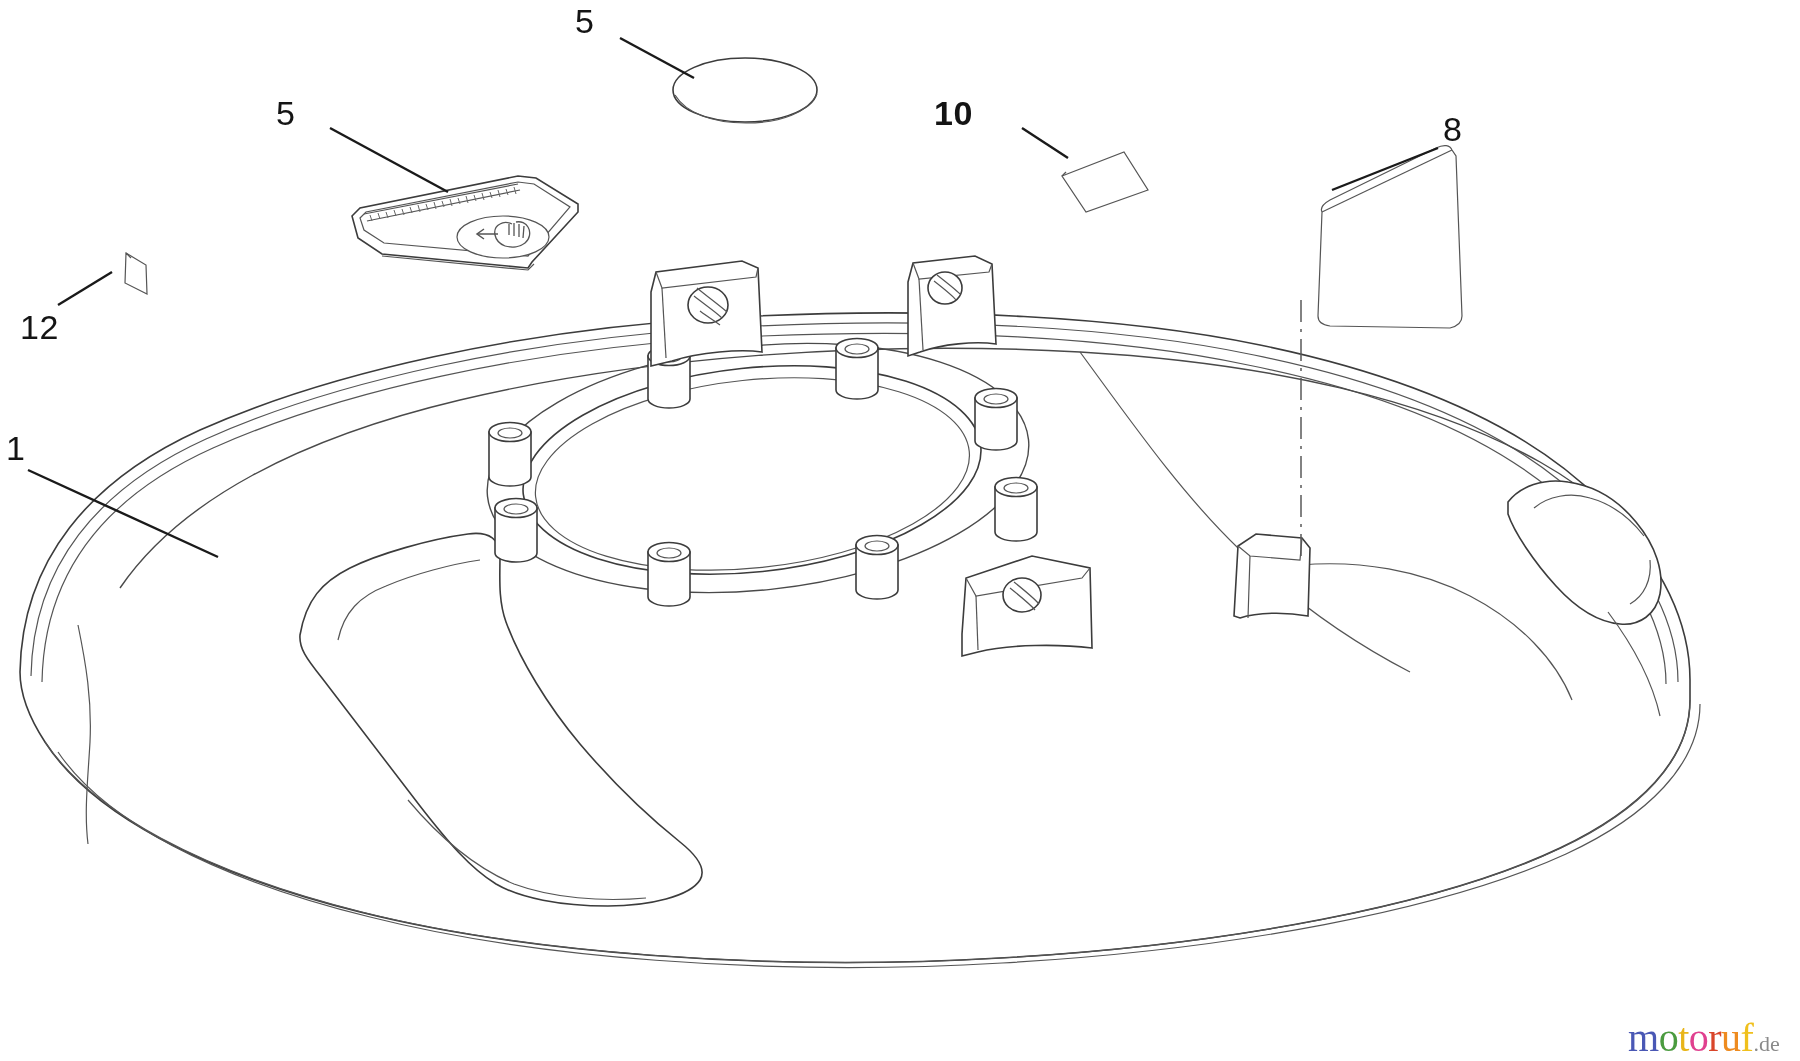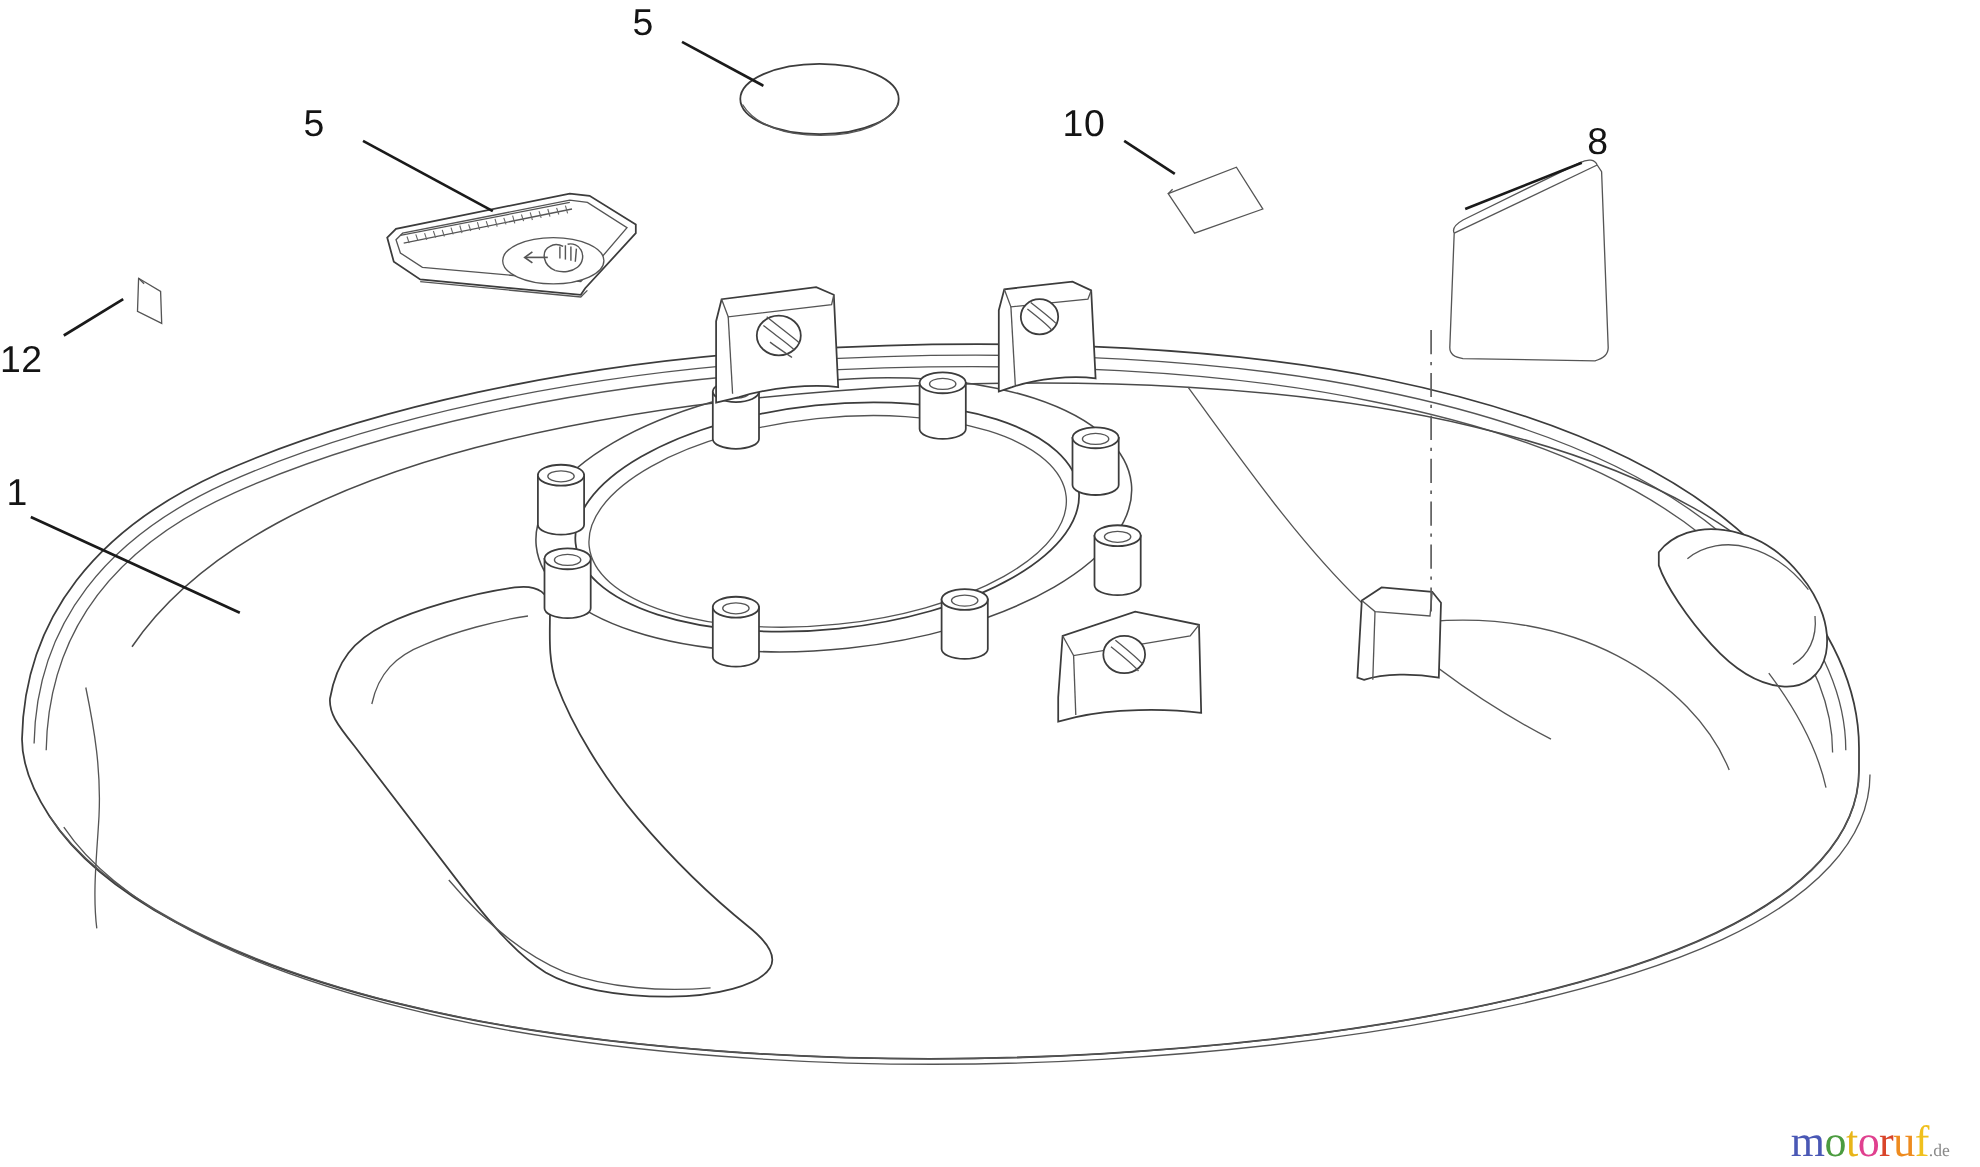--- a/index.html
+++ b/index.html
@@ -45,21 +45,21 @@
     width: 170px;
     height: 40px;
     font-family: "Liberation Serif", serif;
     font-size: 40px;
     line-height: 40px;
     white-space: nowrap;
     user-select: none;
   }
   #watermark span { letter-spacing: -0.5px; }
   #watermark .suffix {
-    font-size: 16px;
+    font-size: 22px;
     letter-spacing: 0px;
   }
 </style>
 </head>
 <body>
 
 <div id="stage">
 
   <svg id="diagram" viewBox="0 0 1800 1061" xmlns="http://www.w3.org/2000/svg">
     <defs>
@@ -340,22 +340,22 @@
       <path class="lead" d="M 330,128 L 448,192"></path>
       <path class="lead" d="M 1022,128 L 1068,158"></path>
       <path class="lead" d="M 1438,148 L 1332,190"></path>
       <path class="lead" d="M 58,305 L 112,272"></path>
       <path class="lead" d="M 28,470 L 218,557"></path>
     </g>
   </svg>
 
   <div class="callout-num" style="left:575px; top:4px;">5</div>
   <div class="callout-num" style="left:276px; top:96px;">5</div>
-  <div class="callout-num" style="left:966px; top:96px;">10</div>
+  <div class="callout-num" style="left:934px; top:96px;font-weight:bold;">10</div>
   <div class="callout-num" style="left:1443px; top:112px;">8</div>
-  <div class="callout-num" style="left:0; top:310px;">12</div>
+  <div class="callout-num" style="left:20px; top:310px;">12</div>
   <div class="callout-num" style="left:6px; top:431px;">1</div>
 
   <div id="watermark">
     <span style="color:#4a58b5">m</span><span style="color:#4b9b3f">o</span><span style="color:#e8b519">t</span><span style="color:#e0408f">o</span><span style="color:#d9452a">r</span><span style="color:#ee8b1f">u</span><span style="color:#f0c01d">f</span><span class="suffix" style="color:#8a8a8a">.de</span>
   </div>
 
 </div>
 
 </body></html>

